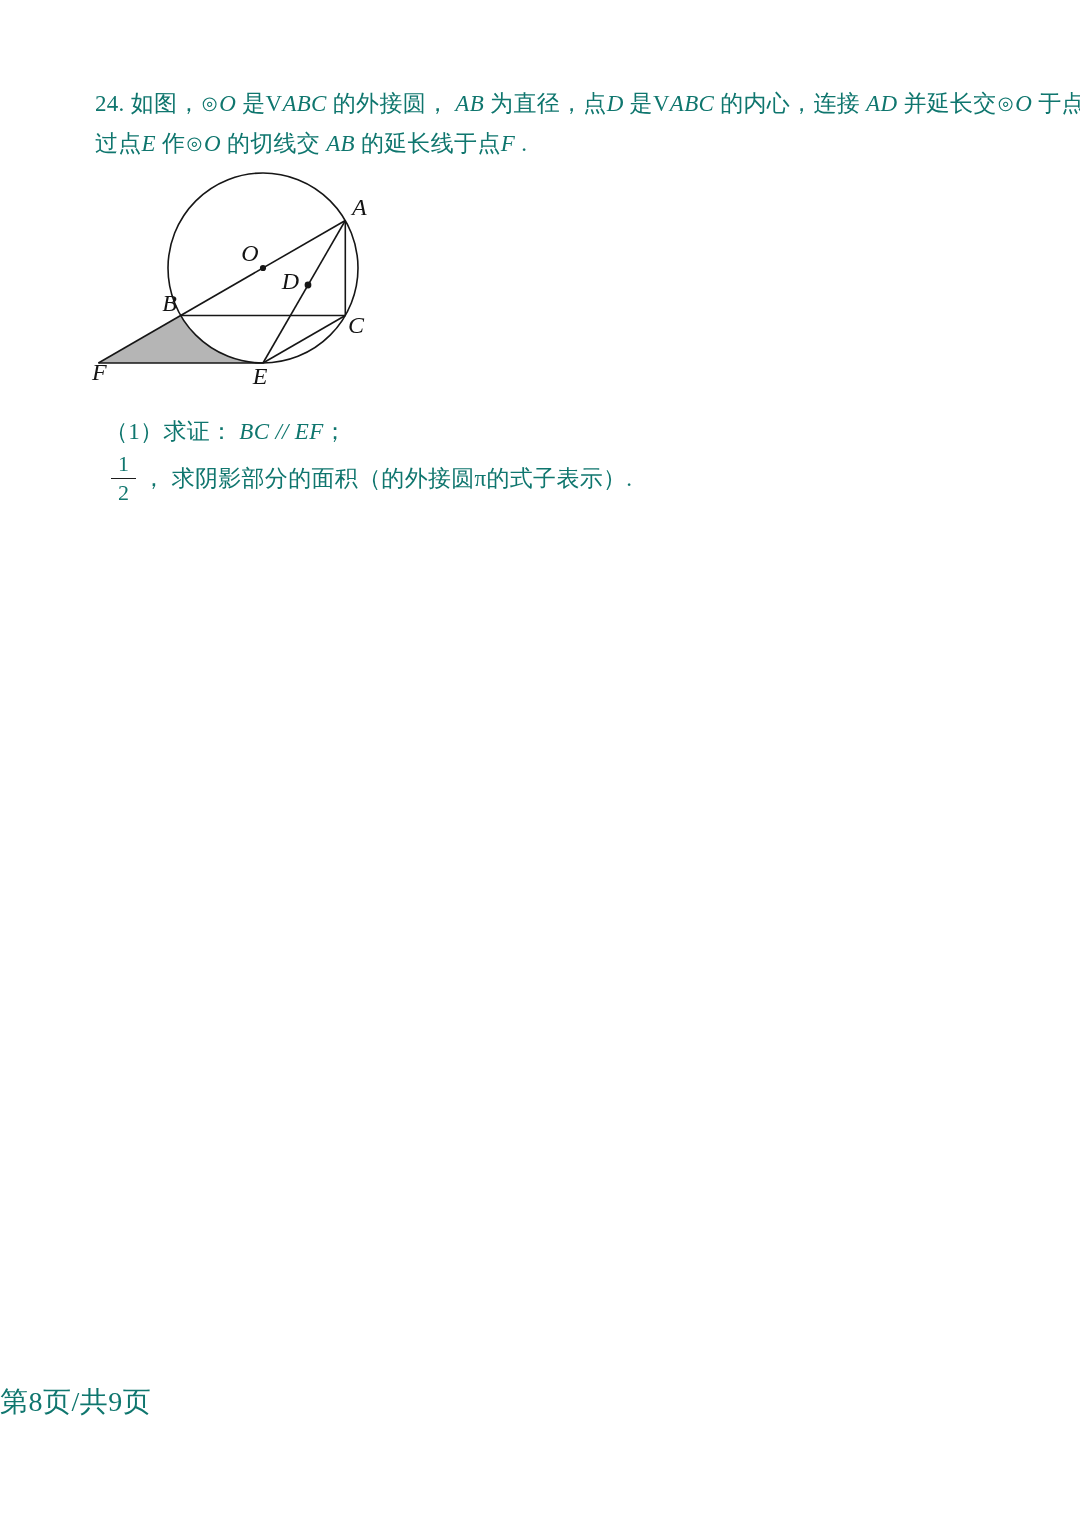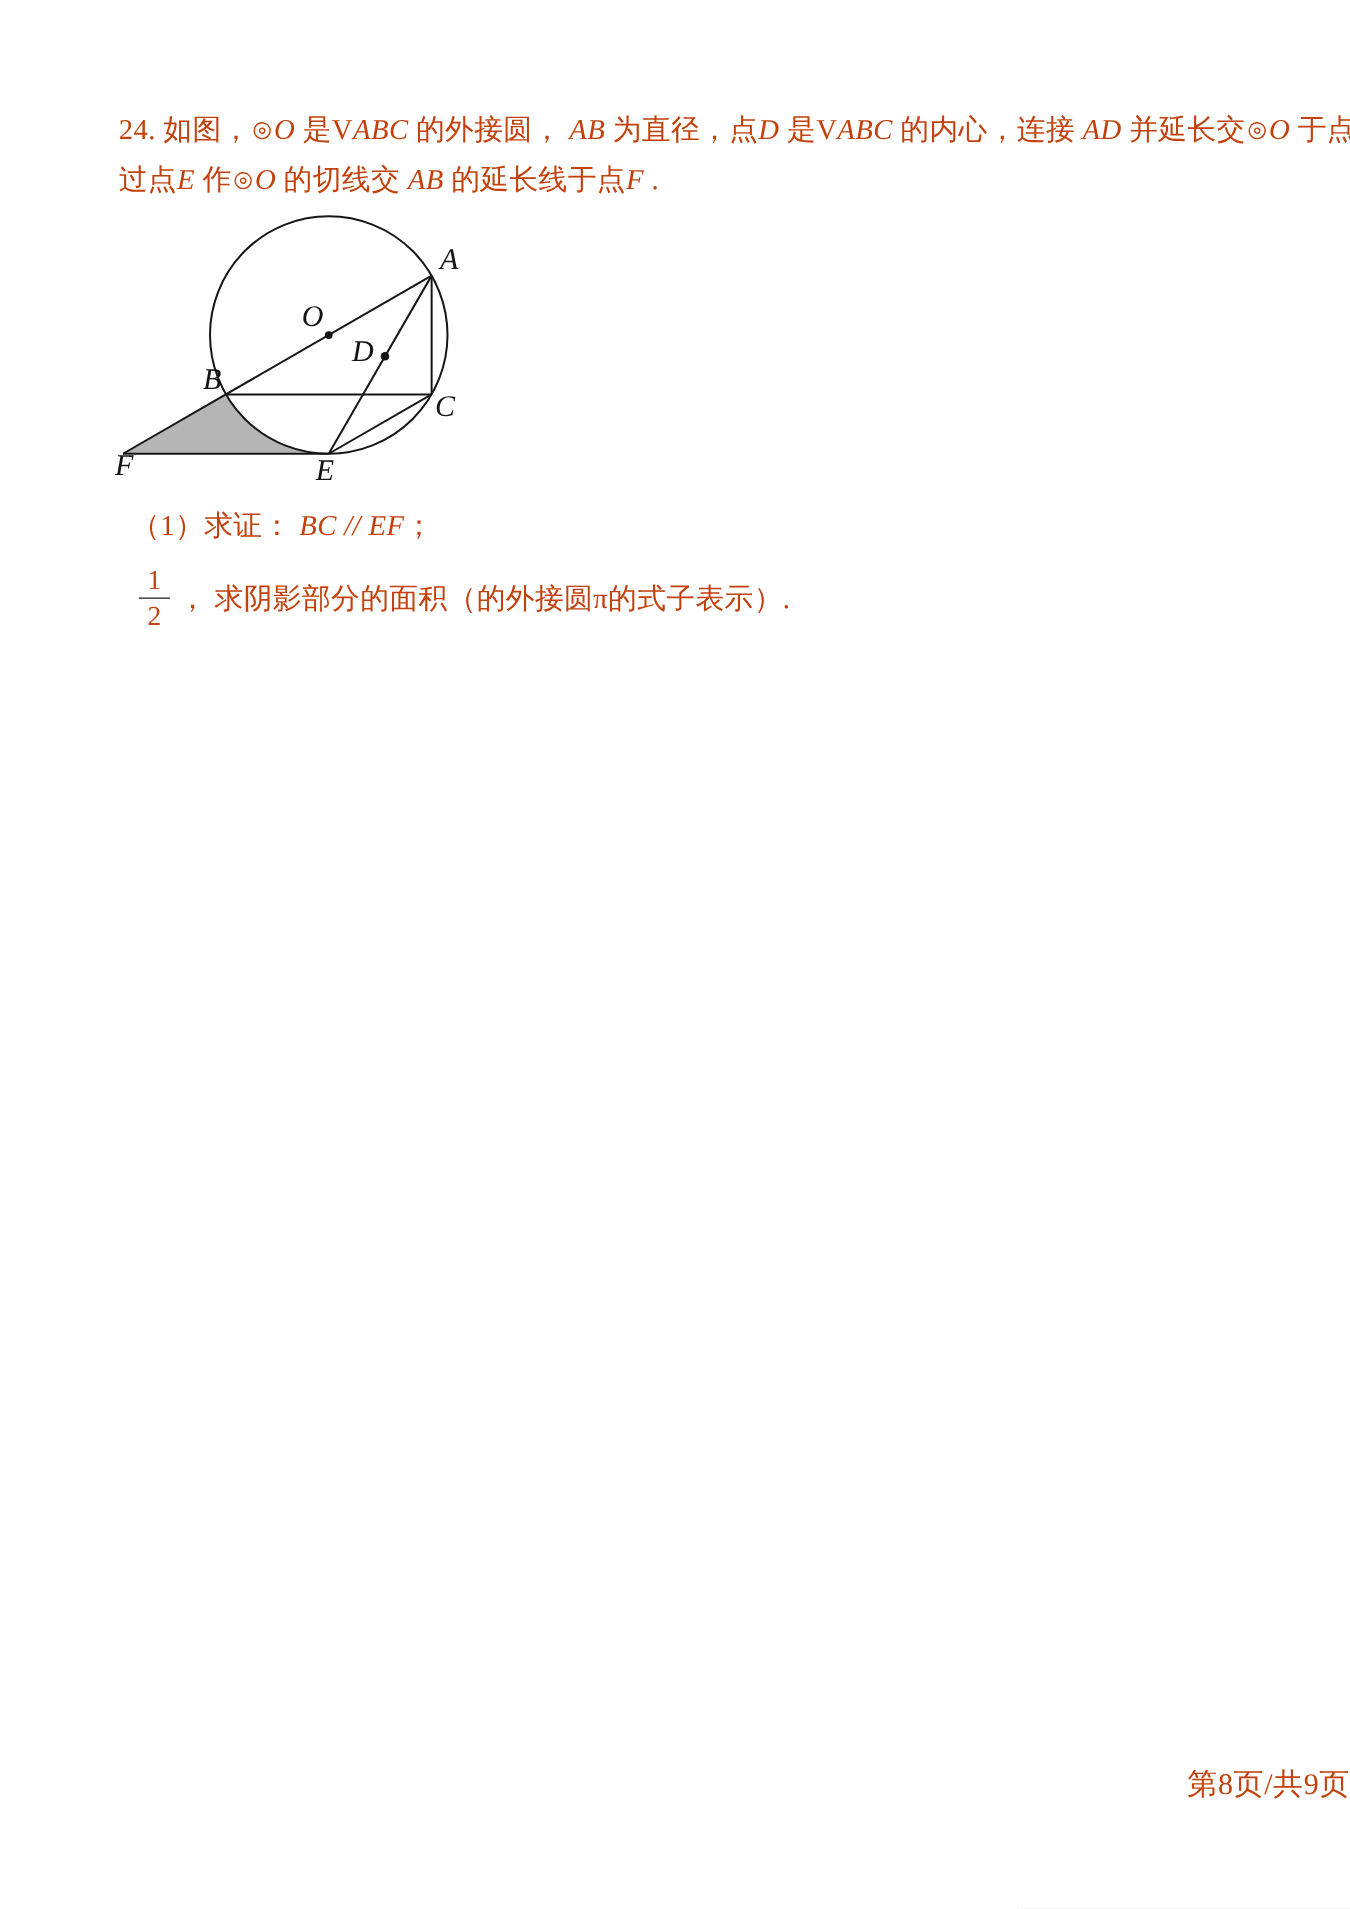--- a/index.html
+++ b/index.html
@@ -6,21 +6,21 @@
     margin: 0;
     padding: 0;
     background: #e8e8e8;
   }
   #page {
     position: relative;
     width: 1080px;
     height: 1527px;
     background: #ffffff;
     font-family: "Liberation Serif", serif;
-    color: #c2410c;
+    color: #0f766e;
     overflow: hidden;
   }
   .textline {
     position: absolute;
     font-size: 23px;
     white-space: nowrap;
     letter-spacing: 0.3px;
   }
   .textline .it { font-style: italic; }
   .part2row {
@@ -48,24 +48,23 @@
     font-style: italic;
     font-size: 24px;
     font-family: "Liberation Serif", serif;
     fill: #141414;
   }
   #footer {
     position: absolute;
     top: 1383px;
     left: 0;
     width: 100%;
-    text-align: right;
-    font-size: 24px;
+    text-align: left;
+    font-size: 28px;
     letter-spacing: 0.5px;
-    margin-top: 28px;
   }
   svg { position: absolute; }
 </style>
 </head>
 <body>
 
 <div id="page">
 
   <div class="textline" style="left:95px; top:88px;"><span>24. 如图，</span><span>⊙</span><span class="it">O</span><span> 是</span><span>V</span><span class="it">ABC</span><span> 的外接圆， </span><span class="it">AB</span><span> 为直径，点</span><span class="it">D</span><span> 是</span><span>V</span><span class="it">ABC</span><span> 的内心，连接 </span><span class="it">AD</span><span> 并延长交</span><span>⊙</span><span class="it">O</span><span> 于点</span></div>
 
@@ -89,21 +88,21 @@
 
     <text class="figure-label" x="274" y="55" text-anchor="start">A</text>
     <text class="figure-label" x="99" y="151" text-anchor="end">B</text>
     <text class="figure-label" x="270" y="173" text-anchor="start">C</text>
     <text class="figure-label" x="221" y="129" text-anchor="end">D</text>
     <text class="figure-label" x="182" y="224" text-anchor="middle">E</text>
     <text class="figure-label" x="14" y="220" text-anchor="start">F</text>
     <text class="figure-label" x="172" y="101" text-anchor="middle">O</text>
   </svg>
 
-  <div class="textline" style="left:105px; top:405px;"><span>（1）求证： </span><span class="it">BC</span><span class="it"> // </span><span class="it">EF</span><span>；</span></div>
+  <div class="textline" style="left:105px; top:416px;"><span>（1）求证： </span><span class="it">BC</span><span class="it"> // </span><span class="it">EF</span><span>；</span></div>
 
   <div class="part2row" style="left:105px; top:447px; height:62px;">
     <span class="frac">
       <span class="num">1</span>
       <span class="den">2</span>
     </span>
     <span><span>， 求阴影部分的面积（的外接圆</span><span class="bd">π</span><span>的式子表示）.</span></span>
   </div>
 
   <div id="footer">第8页/共9页</div>

